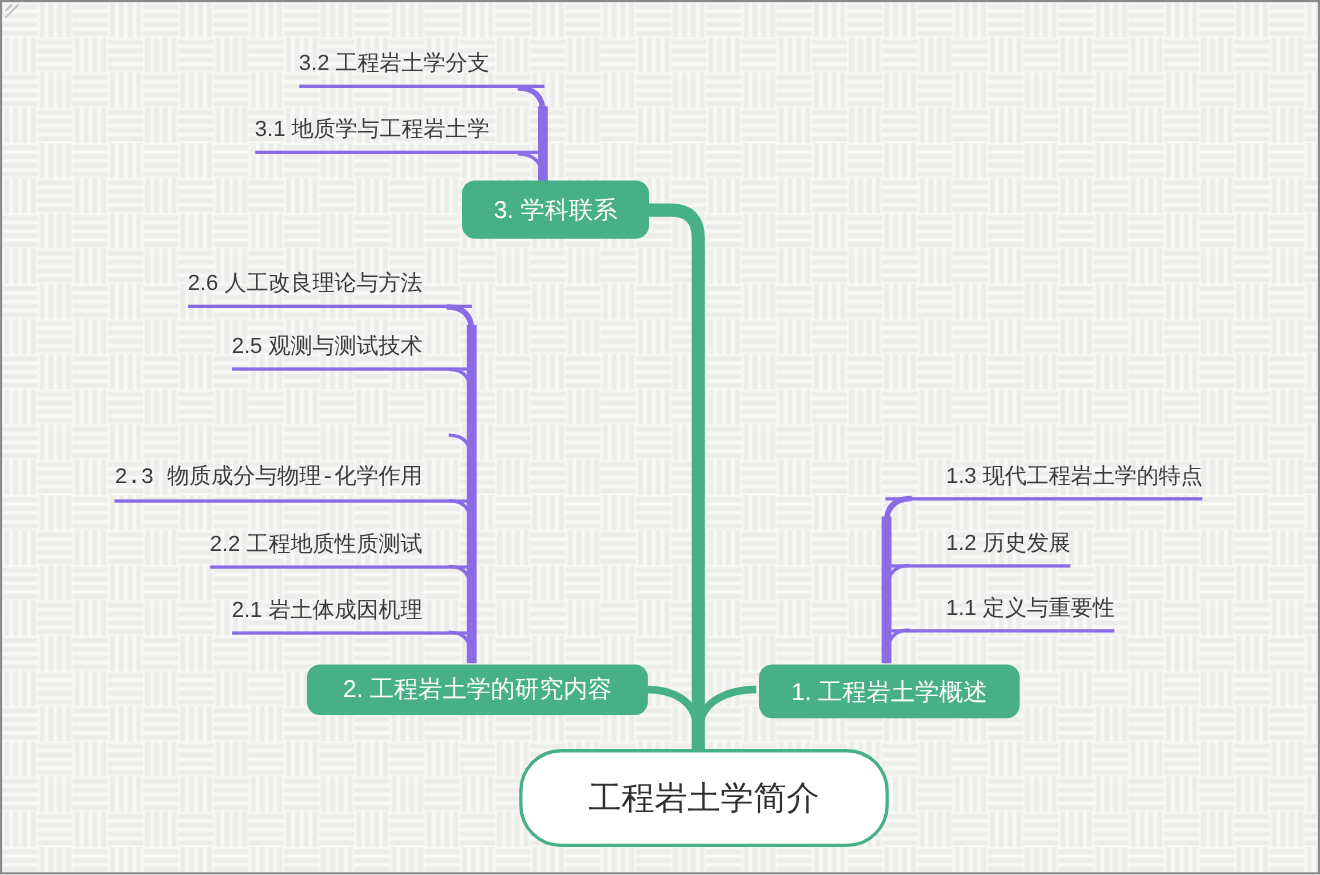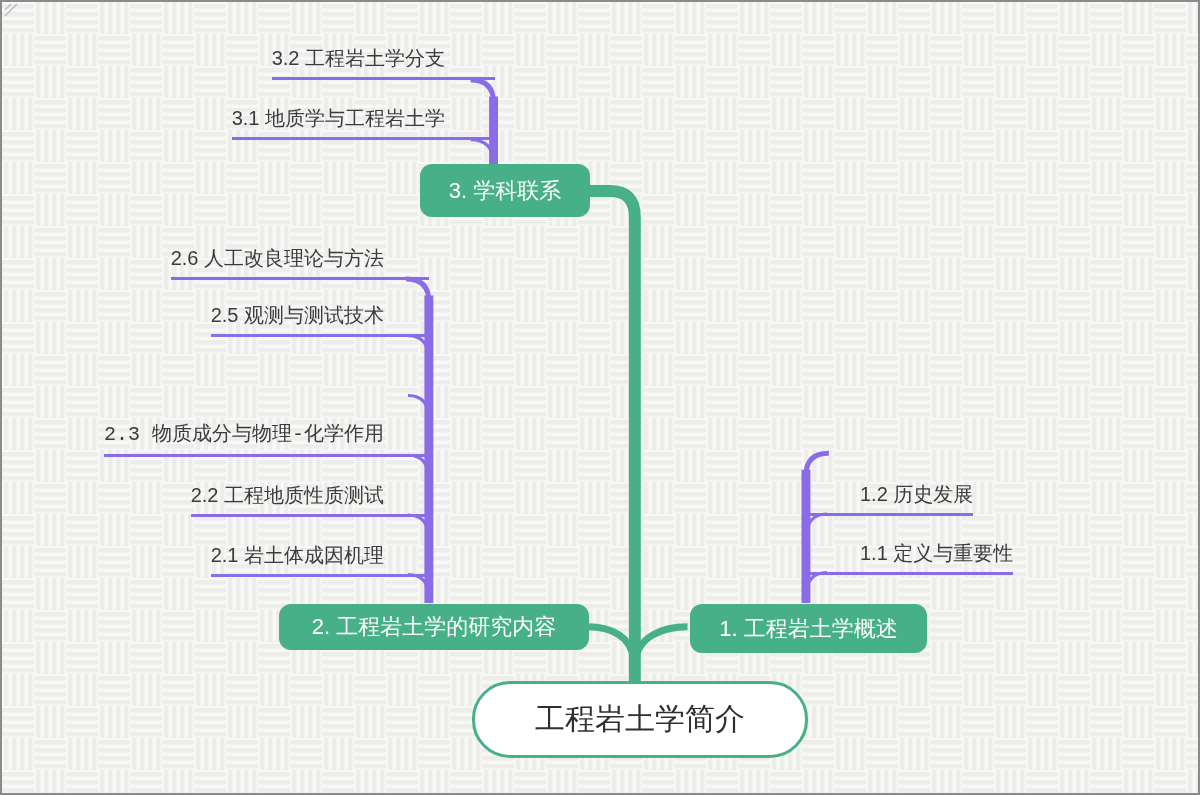--- a/index.html
+++ b/index.html
@@ -114,22 +114,23 @@
 
   <div class="child anch-right" style="right:703px;top:41px;padding-right:50px;">3.2 工程岩土学分支</div>
   <div class="child anch-right" style="right:703px;top:101px;padding-right:50px;">3.1 地质学与工程岩土学</div>
 
   <div class="child anch-right" style="right:769px;top:241px;padding-right:45px;">2.6 人工改良理论与方法</div>
   <div class="child anch-right" style="right:769px;top:298px;padding-right:45px;margin-left:35px;">2.5 观测与测试技术</div>
   <div class="child anch-right" style="right:769px;top:418px;padding-right:45px;font-family:Liberation Mono, monospace;">2.3 物质成分与物理-化学作用</div>
   <div class="child anch-right" style="right:769px;top:478px;padding-right:45px;">2.2 工程地质性质测试</div>
   <div class="child anch-right" style="right:769px;top:538px;padding-right:45px;">2.1 岩土体成因机理</div>
 
+  <div class="child anch-left" style="left:803px;top:416px;padding-left:55px;">1.3 现代工程岩土学的特点</div>
   <div class="child anch-left" style="left:803px;top:477px;padding-left:55px;">1.2 历史发展</div>
   <div class="child anch-left" style="left:803px;top:536px;padding-left:55px;">1.1 定义与重要性</div>
 
   <div class="node" style="left:418px;top:162px;width:170px;height:53px;">3. 学科联系</div>
   <div class="node" style="left:277px;top:602px;width:310px;height:46px;">2. 工程岩土学的研究内容</div>
   <div class="node" style="left:688px;top:602px;width:237px;height:49px;">1. 工程岩土学概述</div>
 
-  <div class="root-node" style="left:470px;top:679px;width:336px;height:77px;">工程岩土学简介</div>
+  <div class="root-node" style="left:470px;top:679px;width:336px;height:89px;">工程岩土学简介</div>
 
 </div>
 
 </body></html>

